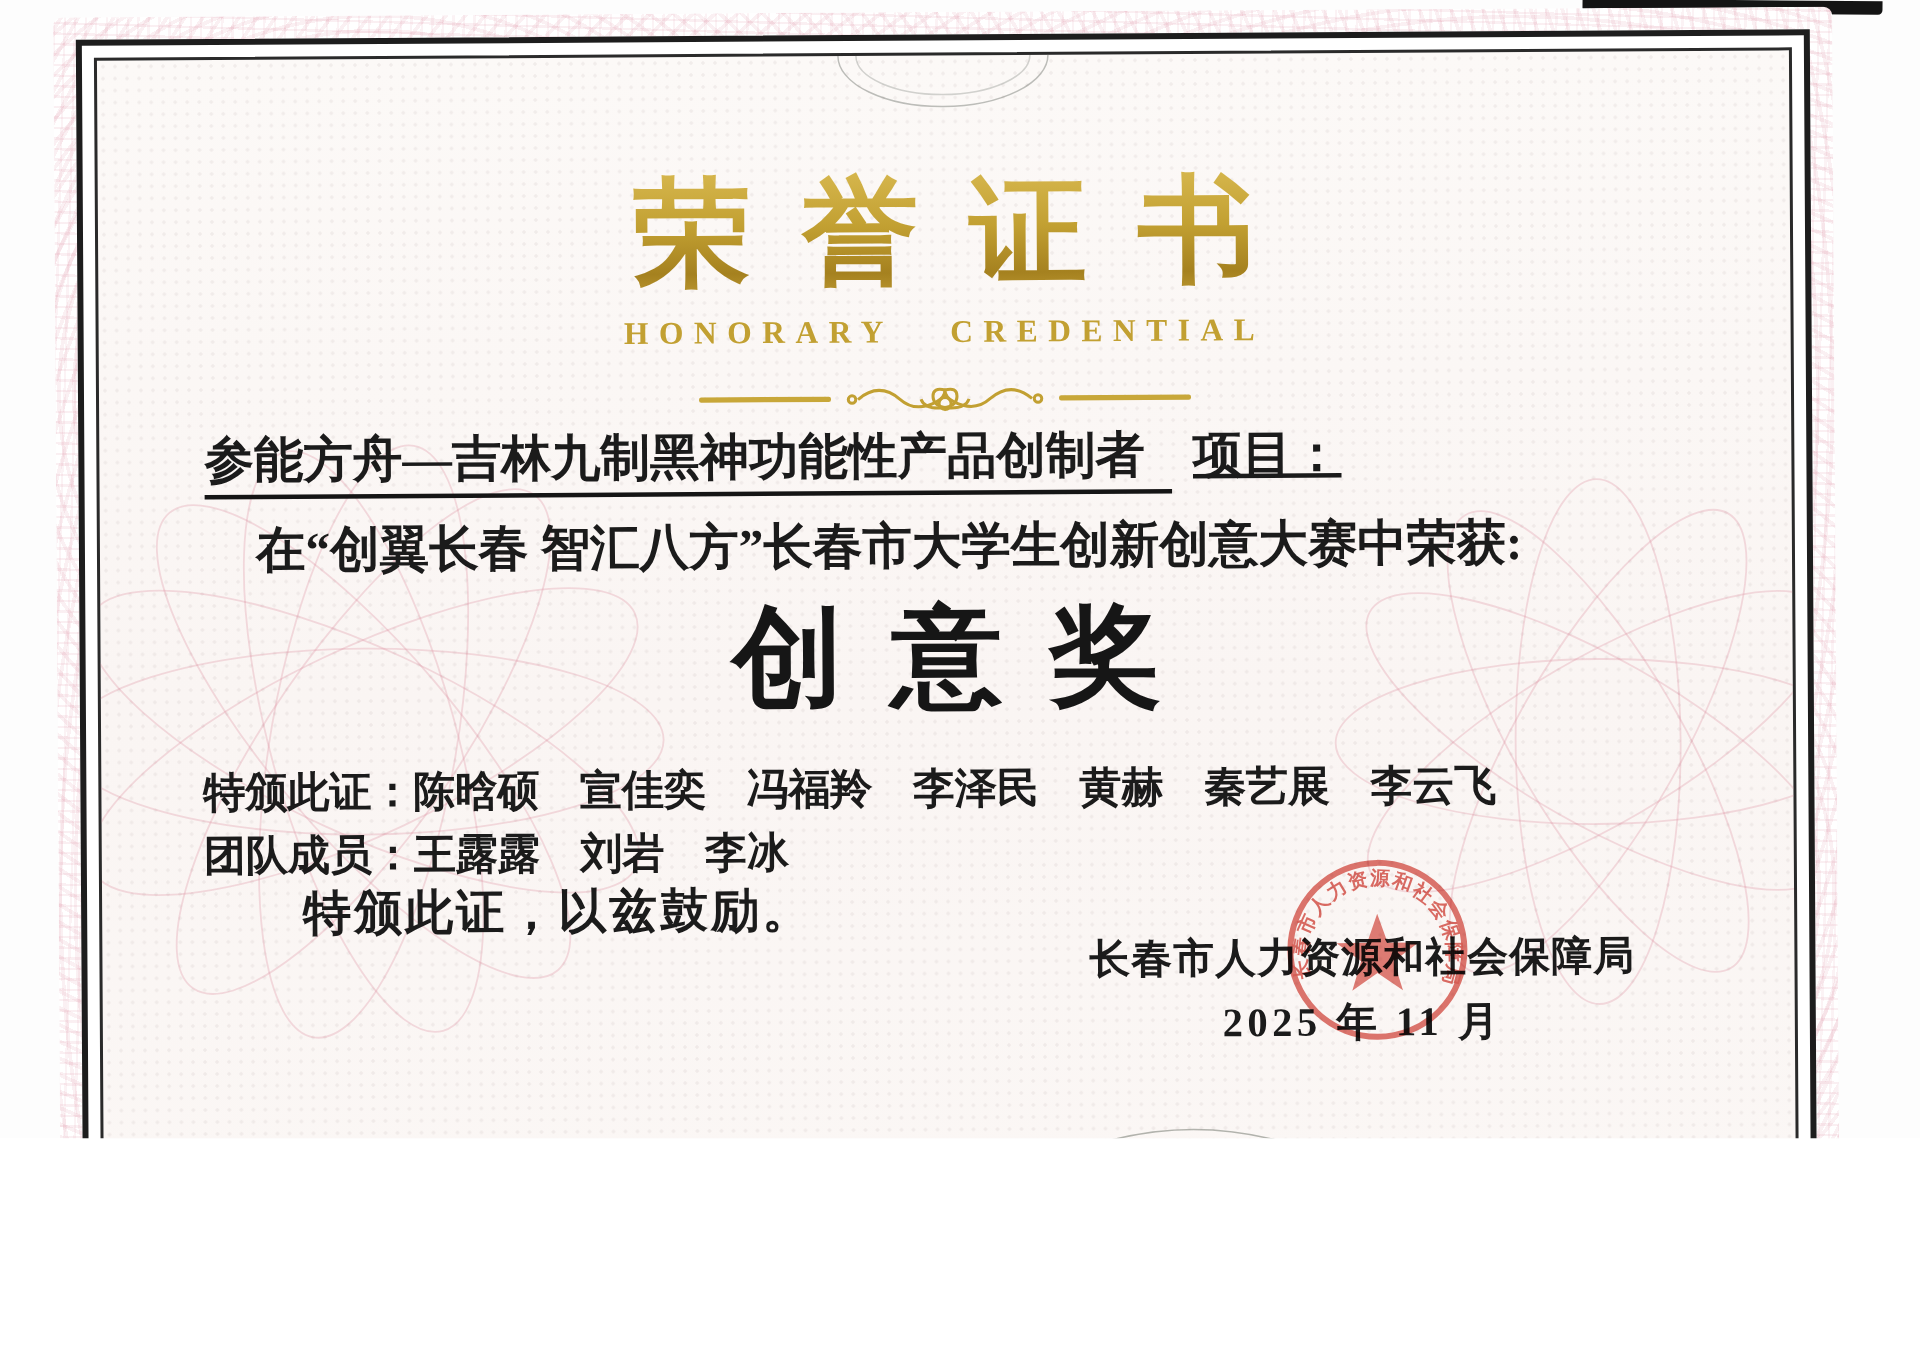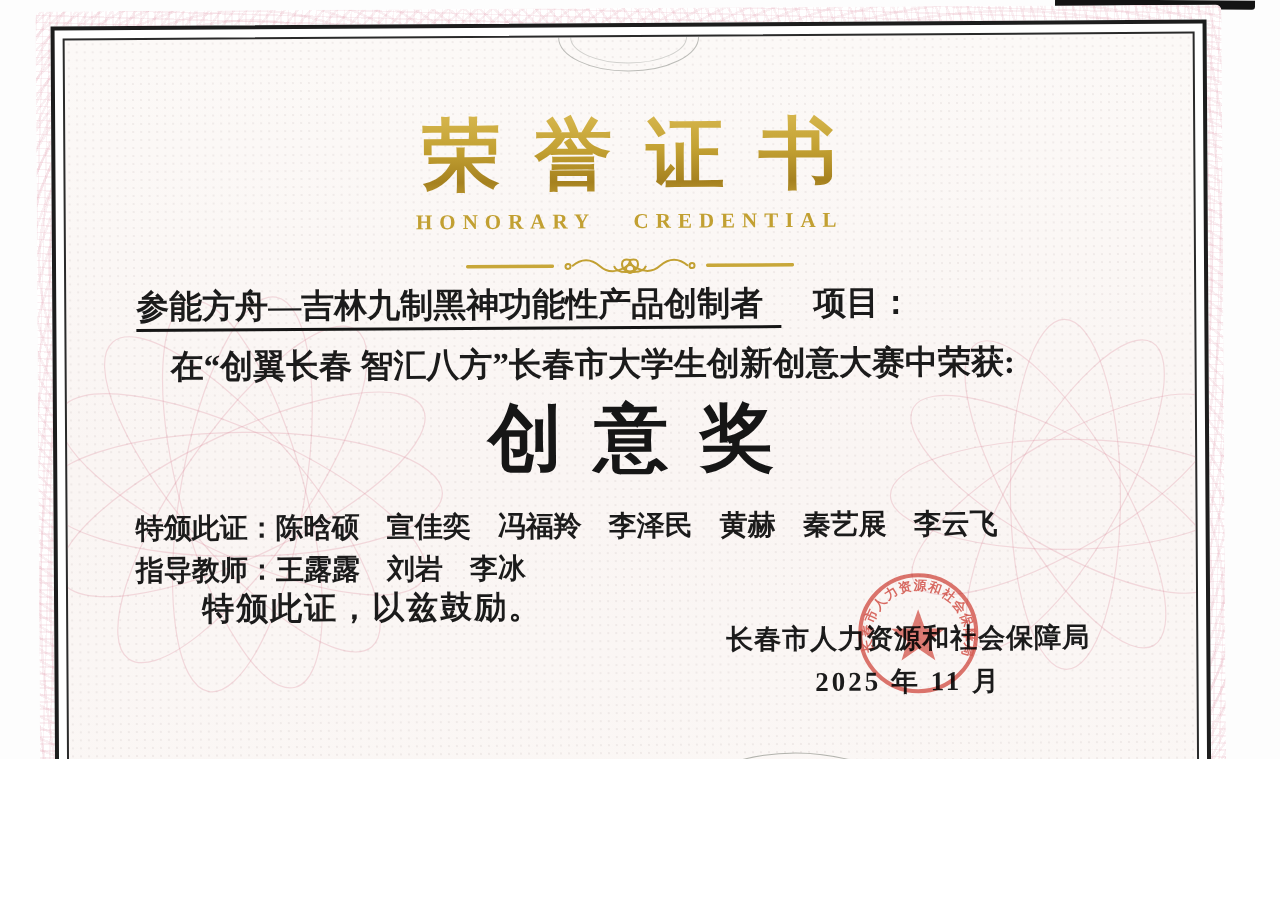--- a/index.html
+++ b/index.html
@@ -40,21 +40,21 @@
   .title{position:absolute;top:66px;left:0;right:0;text-align:center;
          font-size:78px;font-weight:700;letter-spacing:34px;text-indent:34px;
          background:linear-gradient(180deg,#dcbd55 0%,#c2a032 45%,#a5811f 75%,#caa63c 100%);
          -webkit-background-clip:text;background-clip:text;color:transparent;}
   .subtitle{position:absolute;top:172px;left:0;right:0;text-align:center;
             font-size:21px;font-weight:700;letter-spacing:7px;word-spacing:26px;color:#c2a032;}
   .divider{position:absolute;top:216px;left:0;right:0;text-align:center;}
   .bodyline{position:absolute;font-weight:700;white-space:nowrap;}
   .project-line{top:245px;left:70px;font-size:33px;}
   .project-name{border-bottom:3px solid #151515;padding:0 18px 4px 0;}
-  .project-label{margin-left:32px;}
+  .project-label{margin-left:14px;text-decoration:underline;}
   .competition-line{top:305px;left:104px;font-size:33px;}
   .award{position:absolute;top:352px;left:0;right:0;text-align:center;
          font-size:74px;font-weight:600;letter-spacing:32px;text-indent:32px;color:#161616;}
   .team-line{top:470px;left:68px;font-size:28px;}
   .team-line .name{margin-right:27px;}
   .advisor-line{top:512px;left:68px;font-size:28px;}
   .advisor-line .name{margin-right:27px;}
   .motto{top:548px;left:134px;font-size:32px;letter-spacing:2px;}
   .issuer-block{position:absolute;top:585px;left:608px;width:464px;text-align:center;font-weight:700;}
   .issuer{font-size:27px;letter-spacing:1px;}
@@ -156,21 +156,21 @@
 
           <div class="bodyline competition-line">在“创翼长春 智汇八方”长春市大学生创新创意大赛中荣获:</div>
 
           <div class="award">创意奖</div>
 
           <div class="bodyline team-line">
             <span>特颁此证：</span><span class="name">陈晗硕</span><span class="name">宣佳奕</span><span class="name">冯福羚</span><span class="name">李泽民</span><span class="name">黄赫</span><span class="name">秦艺展</span><span class="name">李云飞</span>
           </div>
 
           <div class="bodyline advisor-line">
-            <span>指导教师：</span><span class="name">王露露</span><span class="name">刘岩</span><span class="name">李冰</span>
+            <span>团队成员：</span><span class="name">王露露</span><span class="name">刘岩</span><span class="name">李冰</span>
           </div>
 
           <div class="bodyline motto">特颁此证，以兹鼓励。</div>
 
           <div class="issuer-block">
             <div class="issuer">长春市人力资源和社会保障局</div>
             <div class="issue-date">2025 年 11 月</div>
           </div>
 
           <svg class="seal" width="156" height="156" viewBox="0 0 156 156">

